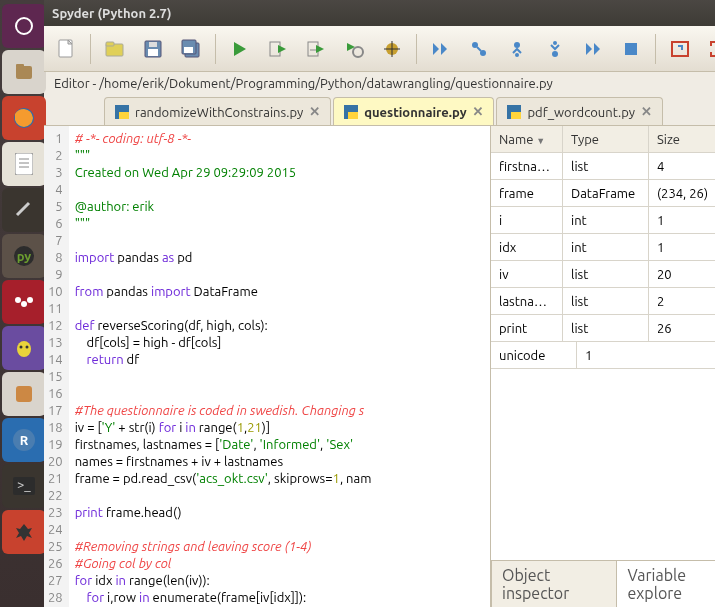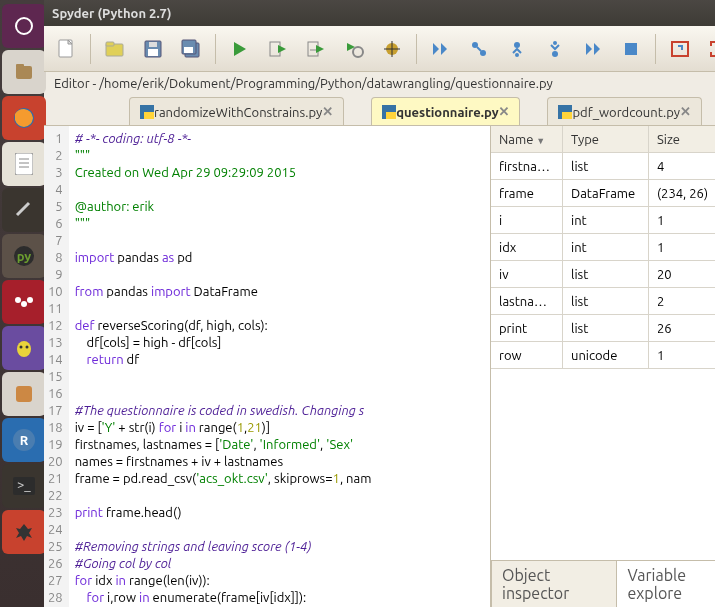--- a/index.html
+++ b/index.html
@@ -7,29 +7,29 @@
 .launcher { width:44px; background:linear-gradient(#453d3d,#3a2f2f); display:flex; flex-direction:column; padding-top:4px; gap:2px; }
 .lico { width:44px; height:44px; margin:0 2px; border-radius:6px; display:flex; align-items:center; justify-content:center; color:#fff; font-size:20px; }
 .l1{background:#5e2750}.l2{background:#d9d4cc}.l3{background:#c8422e}.l4{background:#e6e2d8}.l5{background:#3a352f}.l6{background:#5c5148}.l8{background:#a61f2b}.l9{background:#6a4ca0}.l10{background:#d9d4cc}.l11{background:#2a6db0}.l12{background:#3a352f}.l13{background:#c8422e}
 .app { flex:1; display:flex; flex-direction:column; }
 .titlebar { height:26px; background:linear-gradient(#4b4743,#3e3b36); color:#ddd; display:flex; align-items:center; padding:0 8px; font-weight:bold; }
 .toolbar { height:46px; background:linear-gradient(#faf7f0,#e3ddd1); border-bottom:1px solid #c5bdaa; display:flex; align-items:center; padding:0 8px; gap:10px; }
 .sep { width:1px; height:30px; background:#c5bdaa; }
 .tbtn { width:28px; height:28px; display:flex; align-items:center; justify-content:center; border-radius:3px; }
 .path { padding:4px 10px; color:#333; font-size:13px; }
 .tabs { display:flex; align-items:flex-end; height:32px; padding-left:60px; border-bottom:1px solid #c5bdaa; gap:2px; }
-.tab { display:flex; align-items:center; padding:6px 10px; border:1px solid #c5bdaa; border-bottom:none; border-radius:4px 4px 0 0; background:#ece7db; font-size:12px; color:#333;margin-left:25px; }
+.tab { display:flex; align-items:center; gap:6px; padding:6px 10px; border:1px solid #c5bdaa; border-bottom:none; border-radius:4px 4px 0 0; background:#ece7db; font-size:12px; color:#333; }
 .tab.active { background:#fef9c3; font-weight:bold; }
 .tab .cls { color:#888; font-weight:bold; }
 .pyico { width:14px; height:14px; display:inline-block; }
 .content { flex:1; display:flex; overflow:hidden; }
 .editor { flex:1; display:flex; background:#fff; font-family:"Courier New",monospace; font-size:13px; overflow:hidden; }
 .gutter { background:#f3f3f3; color:#888; text-align:right; padding:4px 6px 4px 4px; line-height:17px; user-select:none; }
 .code { padding:4px 6px; line-height:17px; white-space:pre; color:#000; overflow:hidden; }
-.kw{color:#6d28d9;font-weight:normal}.str{color:#008000}.cmt{color:#4c1d95;font-style:italic}.num{color:#990}
+.kw{color:#6d28d9;font-weight:normal}.str{color:#008000}.cmt{color:#ef4444;font-style:italic}.num{color:#990}
 .varpane { width:250px; display:flex; flex-direction:column; border-left:1px solid #c5bdaa; background:#fff; }
 .vhead, .vrow { display:flex; border-bottom:1px solid #d8d4ca; }
 .vhead { background:#f2eee4; font-weight:normal; color:#333; }
 .vcell { padding:6px 8px; border-right:1px solid #d8d4ca; overflow:hidden; text-overflow:ellipsis; white-space:nowrap; }
 .c1{width:72px}.c2{width:86px}.c3{flex:1}
 .varbody{flex:1;overflow:auto}
 .varfoot{display:flex;justify-content:flex-end;border-top:1px solid #c5bdaa;background:#f2eee4}
 .ftab{padding:5px 10px;border-left:1px solid #c5bdaa;font-size:16px;color:#555}
 .ftab.on{background:#fff}
 .dd{font-size:9px;color:#777;margin-left:3px}
@@ -337,21 +337,20 @@
             <div class="vcell c1">lastnames</div>
             <div class="vcell c2">list</div>
             <div class="vcell c3">2</div>
           </div>
     <div class="vrow">
             <div class="vcell c1">print</div>
             <div class="vcell c2">list</div>
             <div class="vcell c3">26</div>
           </div>
     <div class="vrow">
-            <div class="vcell c1">row</div>
             <div class="vcell c2">unicode</div>
             <div class="vcell c3">1</div>
           </div>
    </div>
    <div class="varfoot">
     <div class="ftab">Object inspector</div>
     <div class="ftab on">Variable explore</div>
    </div>
   </div>
  </div>

